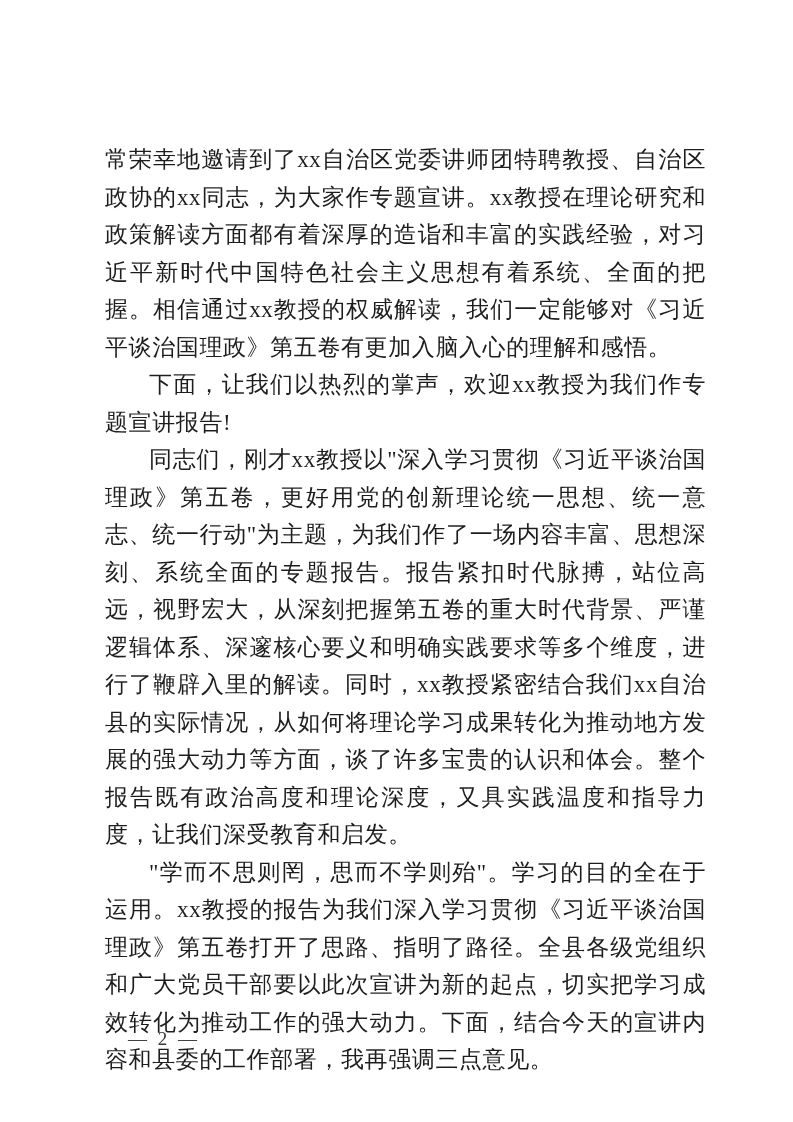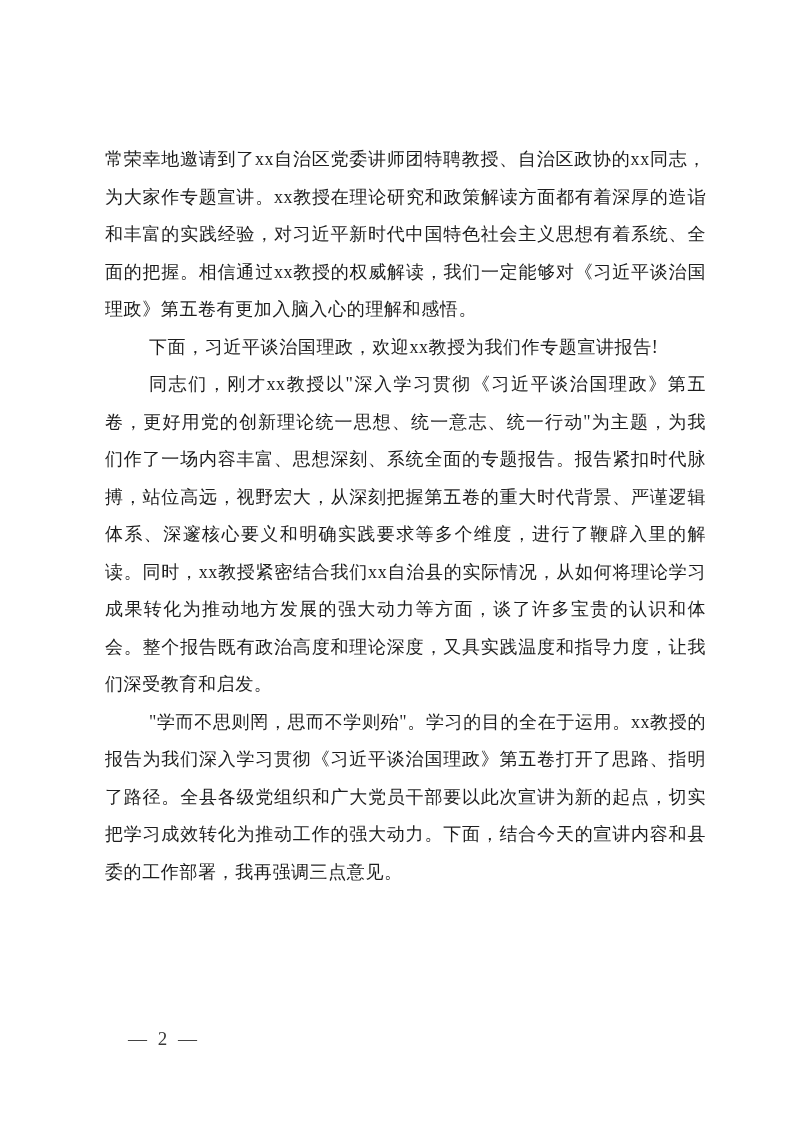--- a/index.html
+++ b/index.html
@@ -18,21 +18,21 @@
   }
   .body-text {
     position: absolute;
     left: 105px;
     top: 141px;
     width: 601px;
   }
   .para {
     margin: 0;
     padding: 0;
-    font-size: 18px;
+    font-size: 23px;
     line-height: 37.5px;
     letter-spacing: 0.6px;
     text-align: justify;
     text-justify: inter-ideograph;
     word-break: break-all;
   }
   .para.indent {
     text-indent: 44px;
   }
   .footer {
@@ -46,20 +46,20 @@
     letter-spacing: 3px;
     white-space: pre;
   }
 </style>
 </head>
 <body>
 
 <div class="page">
   <div class="body-text">
     <p class="para flush">常荣幸地邀请到了xx自治区党委讲师团特聘教授、自治区政协的xx同志，为大家作专题宣讲。xx教授在理论研究和政策解读方面都有着深厚的造诣和丰富的实践经验，对习近平新时代中国特色社会主义思想有着系统、全面的把握。相信通过xx教授的权威解读，我们一定能够对《习近平谈治国理政》第五卷有更加入脑入心的理解和感悟。</p>
-    <p class="para indent">下面，习近平谈治国理政，欢迎xx教授为我们作专题宣讲报告!</p>
+    <p class="para indent">下面，让我们以热烈的掌声，欢迎xx教授为我们作专题宣讲报告!</p>
     <p class="para indent">同志们，刚才xx教授以"深入学习贯彻《习近平谈治国理政》第五卷，更好用党的创新理论统一思想、统一意志、统一行动"为主题，为我们作了一场内容丰富、思想深刻、系统全面的专题报告。报告紧扣时代脉搏，站位高远，视野宏大，从深刻把握第五卷的重大时代背景、严谨逻辑体系、深邃核心要义和明确实践要求等多个维度，进行了鞭辟入里的解读。同时，xx教授紧密结合我们xx自治县的实际情况，从如何将理论学习成果转化为推动地方发展的强大动力等方面，谈了许多宝贵的认识和体会。整个报告既有政治高度和理论深度，又具实践温度和指导力度，让我们深受教育和启发。</p>
     <p class="para indent">"学而不思则罔，思而不学则殆"。学习的目的全在于运用。xx教授的报告为我们深入学习贯彻《习近平谈治国理政》第五卷打开了思路、指明了路径。全县各级党组织和广大党员干部要以此次宣讲为新的起点，切实把学习成效转化为推动工作的强大动力。下面，结合今天的宣讲内容和县委的工作部署，我再强调三点意见。</p>
   </div>
   <div class="footer">
     <span class="page-number">— 2 —</span>
   </div>
 </div>
 
 </body></html>

